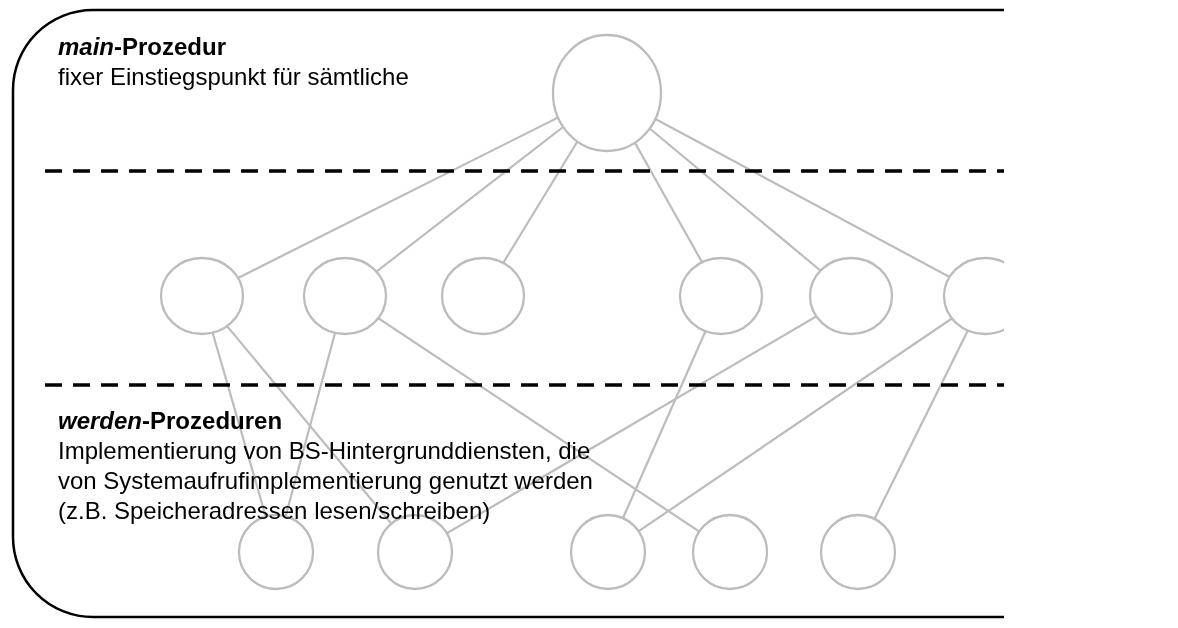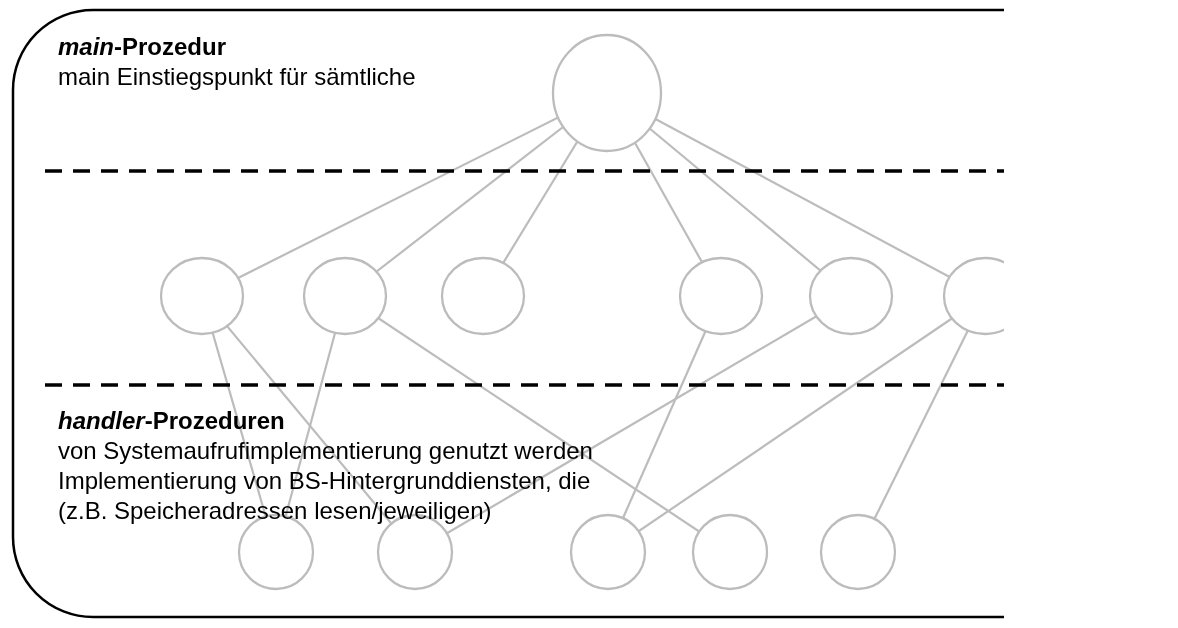--- a/index.html
+++ b/index.html
@@ -69,24 +69,24 @@
       <ellipse cx="276" cy="552" rx="37" ry="37" fill="#ffffff" stroke="#bcbcbc" stroke-width="2.3"></ellipse>
       <ellipse cx="415" cy="552" rx="37" ry="37" fill="#ffffff" stroke="#bcbcbc" stroke-width="2.3"></ellipse>
       <ellipse cx="608" cy="552" rx="37" ry="37" fill="#ffffff" stroke="#bcbcbc" stroke-width="2.3"></ellipse>
       <ellipse cx="730" cy="552" rx="37" ry="37" fill="#ffffff" stroke="#bcbcbc" stroke-width="2.3"></ellipse>
       <ellipse cx="858" cy="552" rx="37" ry="37" fill="#ffffff" stroke="#bcbcbc" stroke-width="2.3"></ellipse>
       <rect x="13" y="10" width="1152" height="607" rx="80" ry="80" fill="none" stroke="#000000" stroke-width="2.5"></rect>
     </svg>
 
   <div class="label-block block-1">
     <div class="block-title"><span class="em">main</span><span>-Prozedur</span></div>
-    <div>main Einstiegspunkt für sämtliche</div>
+    <div>fixer Einstiegspunkt für sämtliche</div>
   </div>
 
 
   <div class="label-block block-3">
-    <div class="block-title"><span class="em">handler</span><span>-Prozeduren</span></div>
+    <div class="block-title"><span class="em">werden</span><span>-Prozeduren</span></div>
+    <div>Implementierung von BS-Hintergrunddiensten, die</div>
     <div>von Systemaufrufimplementierung genutzt werden</div>
-    <div>Implementierung von BS-Hintergrunddiensten, die</div>
-    <div>(z.B. Speicheradressen lesen/jeweiligen)</div>
+    <div>(z.B. Speicheradressen lesen/schreiben)</div>
   </div>
 
 </div>
 
 </body></html>

